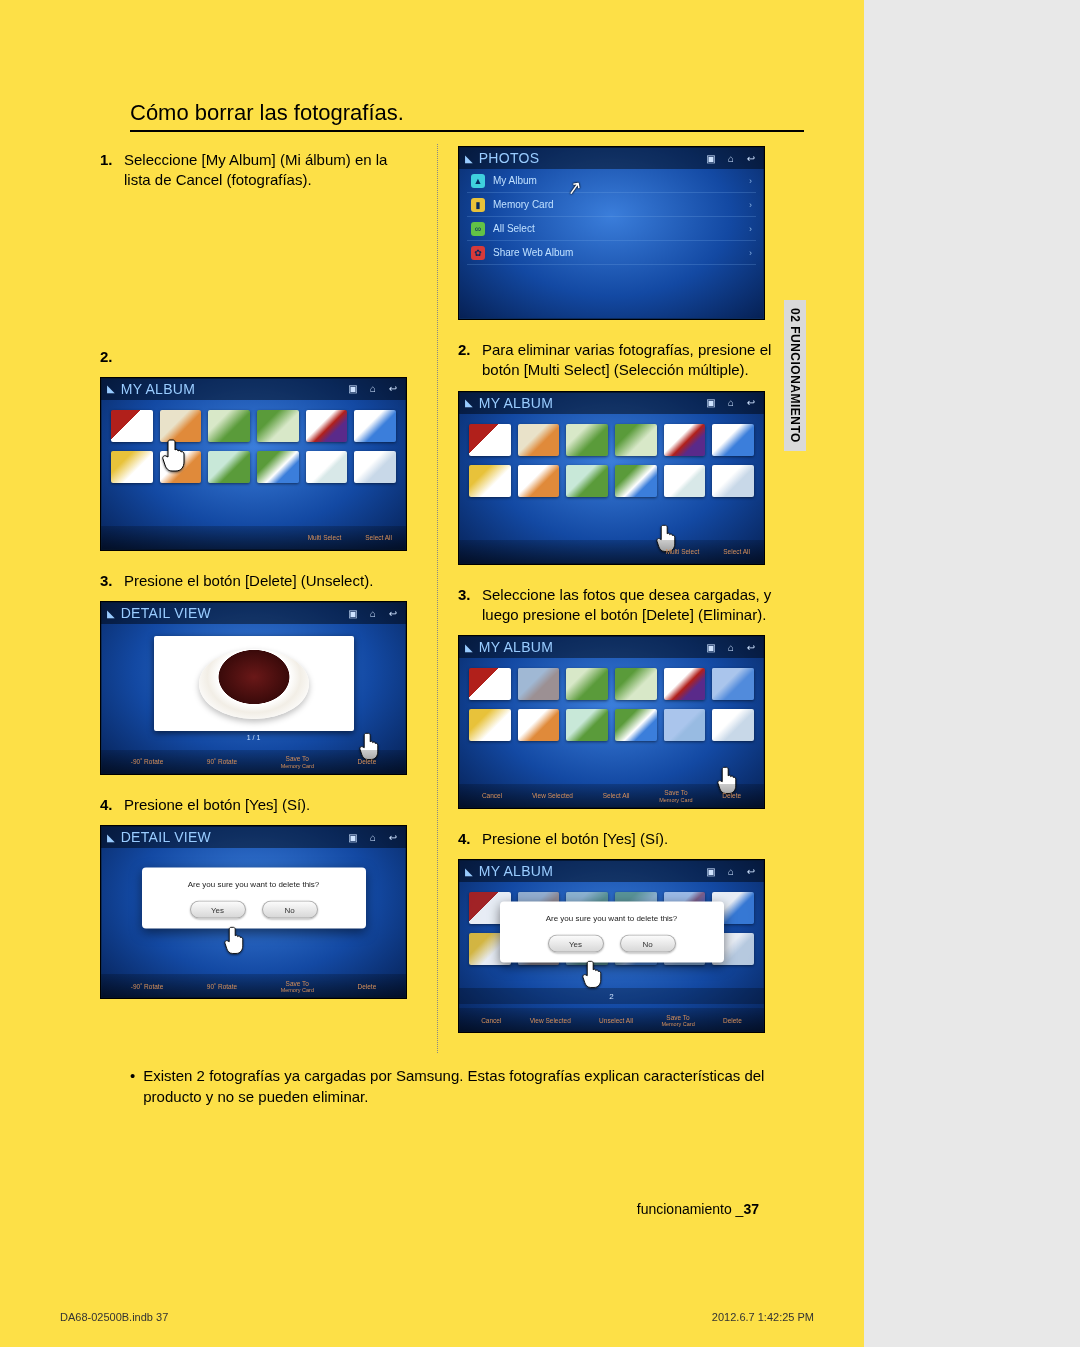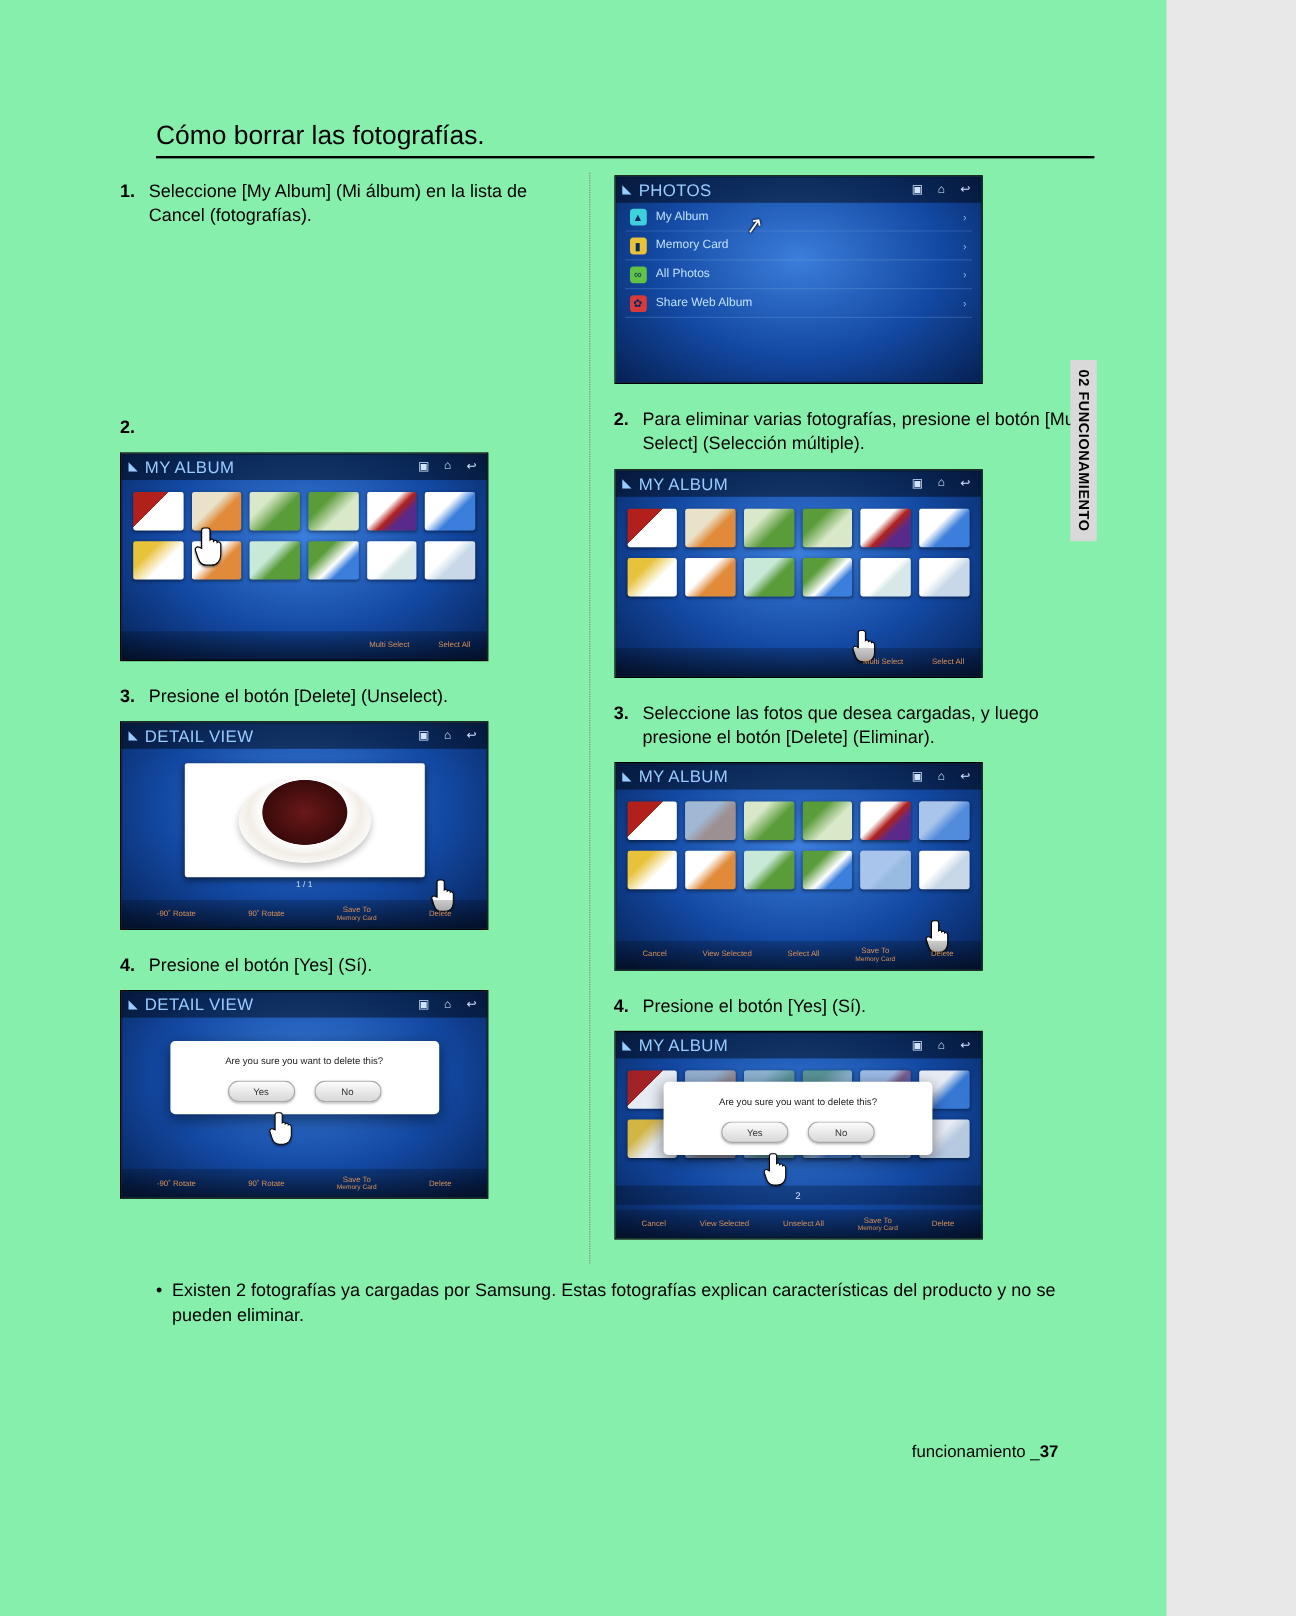--- a/index.html
+++ b/index.html
@@ -1,16 +1,16 @@
 <!DOCTYPE html>
 <html><head>
 <meta charset="utf-8">
 <style>
   body { margin: 0; padding: 0; background: #e8e8e8; font-family: Arial, Helvetica, sans-serif; }
-  .page { width: 972px; height: 1347px; background: #86efac; position: relative; box-sizing: border-box; padding: 30px 60px 0 60px; }
+  .page { width: 864px; height: 1347px; background: #fde047; position: relative; box-sizing: border-box; padding: 30px 60px 0 60px; }
   h2.section-title { font-size: 22px; font-weight: 400; margin: 70px 0 4px 70px; }
   hr.rule { border: none; border-top: 2px solid #000; margin: 0 0 12px 70px; }
   .two-col { display: flex; gap: 30px; margin-top: 10px; }
   .col { flex: 1; }
   .divider { border-left: 1px dotted #888; }
   .step { display: flex; gap: 6px; font-size: 15px; line-height: 1.35; margin: 6px 0 10px 30px; }
   .step .num { font-weight: 700; min-width: 18px; }
   .left-col .step { margin-left: 40px; }
   
   .panel { width: 305px; height: 172px; margin: 8px 0 20px 40px; background: radial-gradient(ellipse at 50% 40%, #3b7edb 0%, #1349a3 55%, #062053 100%); border: 1px solid #000; position: relative; box-shadow: 0 0 0 1px #0a2a5a inset; overflow: hidden; }
@@ -52,21 +52,21 @@
   .detail-photo { margin: 12px auto 0; width: 200px; height: 95px; background: #fff; border-radius: 2px; box-shadow: 0 2px 6px rgba(0,0,0,.6); display: flex; align-items: center; justify-content: center; }
   .plate { width: 110px; height: 70px; border-radius: 50%; background: radial-gradient(ellipse at 50% 40%, #6a1818 0%, #3a0a0a 45%, #fff 46%, #f2eee6 60%, #fff 80%); box-shadow: 0 3px 6px rgba(0,0,0,.25); }
   .pager { text-align: center; color: #cde4ff; font-size: 7px; margin-top: 3px; }
   .dialog { position: absolute; left: 50%; top: 42%; transform: translate(-50%,-50%); width: 200px; background: #fff; border-radius: 4px; box-shadow: 0 4px 12px rgba(0,0,0,.5); padding: 12px 12px 10px; text-align: center; }
   .dialog .msg { font-size: 8px; color: #222; margin-bottom: 12px; }
   .dialog .btns { display: flex; justify-content: center; gap: 16px; }
   .dbtn { width: 56px; height: 18px; border-radius: 9px; background: linear-gradient(#fefefe,#d5d5d5); box-shadow: inset 0 0 0 1px #aaa, 0 1px 2px rgba(0,0,0,.3); font-size: 8px; color: #333; display: flex; align-items: center; justify-content: center; }
   .dots-strip { position: absolute; bottom: 28px; left: 0; right: 0; height: 16px; display: flex; align-items: center; justify-content: center; color: #cfe3ff; font-size: 8px; background: rgba(0,0,0,.25); }
   .bullet-note { font-size: 15px; line-height: 1.4; margin: 6px 0 0 70px; display: flex; gap: 8px; }
   .side-tab { position: absolute; right: 58px; top: 300px; writing-mode: vertical-rl; text-orientation: mixed; background: #d9d9d9; padding: 8px 4px; font-size: 12px; font-weight: 600; letter-spacing: .5px; }
-  .footer-right { position: absolute; right: 90px; bottom: 130px; font-size: 14px; }
+  .footer-right { position: absolute; right: 105px; bottom: 130px; font-size: 14px; }
   .footer-right b { font-weight: 700; }
   .print-footer { position: absolute; left: 60px; right: 50px; bottom: 24px; display: flex; justify-content: space-between; font-size: 11px; color: #333; }
   .spacer-30 { height: 30px; }
   .bullet-wrap { clear: both; padding-top: 6px; }
 </style>
 </head>
 <body>
 
 <div class="page">
 
@@ -232,21 +232,21 @@
           <span class="lbl">My Album</span>
           <span class="chev">›</span>
         </div>
         <div class="list-row">
           <span class="ricon c-yel">▮</span>
           <span class="lbl">Memory Card</span>
           <span class="chev">›</span>
         </div>
         <div class="list-row">
           <span class="ricon c-grn">∞</span>
-          <span class="lbl">All Photos</span>
+          <span class="lbl">All Select</span>
           <span class="chev">›</span>
         </div>
         <div class="list-row">
           <span class="ricon c-red">✿</span>
           <span class="lbl">Share Web Album</span>
           <span class="chev">›</span>
         </div>
         <div class="cursor" style="left:108px; top:30px;"></div>
       </div>
 
@@ -425,14 +425,18 @@
     <div class="bullet-note">
       <span>•</span>
       <span>Existen 2 fotografías ya cargadas por Samsung. Estas fotografías explican características del producto y no se pueden eliminar.</span>
     </div>
   </div>
 
   <div class="footer-right">
     <span>funcionamiento _</span><b>37</b>
   </div>
 
+  <div class="print-footer">
+    <span>DA68-02500B.indb   37</span>
+    <span>2012.6.7   1:42:25 PM</span>
+  </div>
 
 </div>
 
 </body></html>

